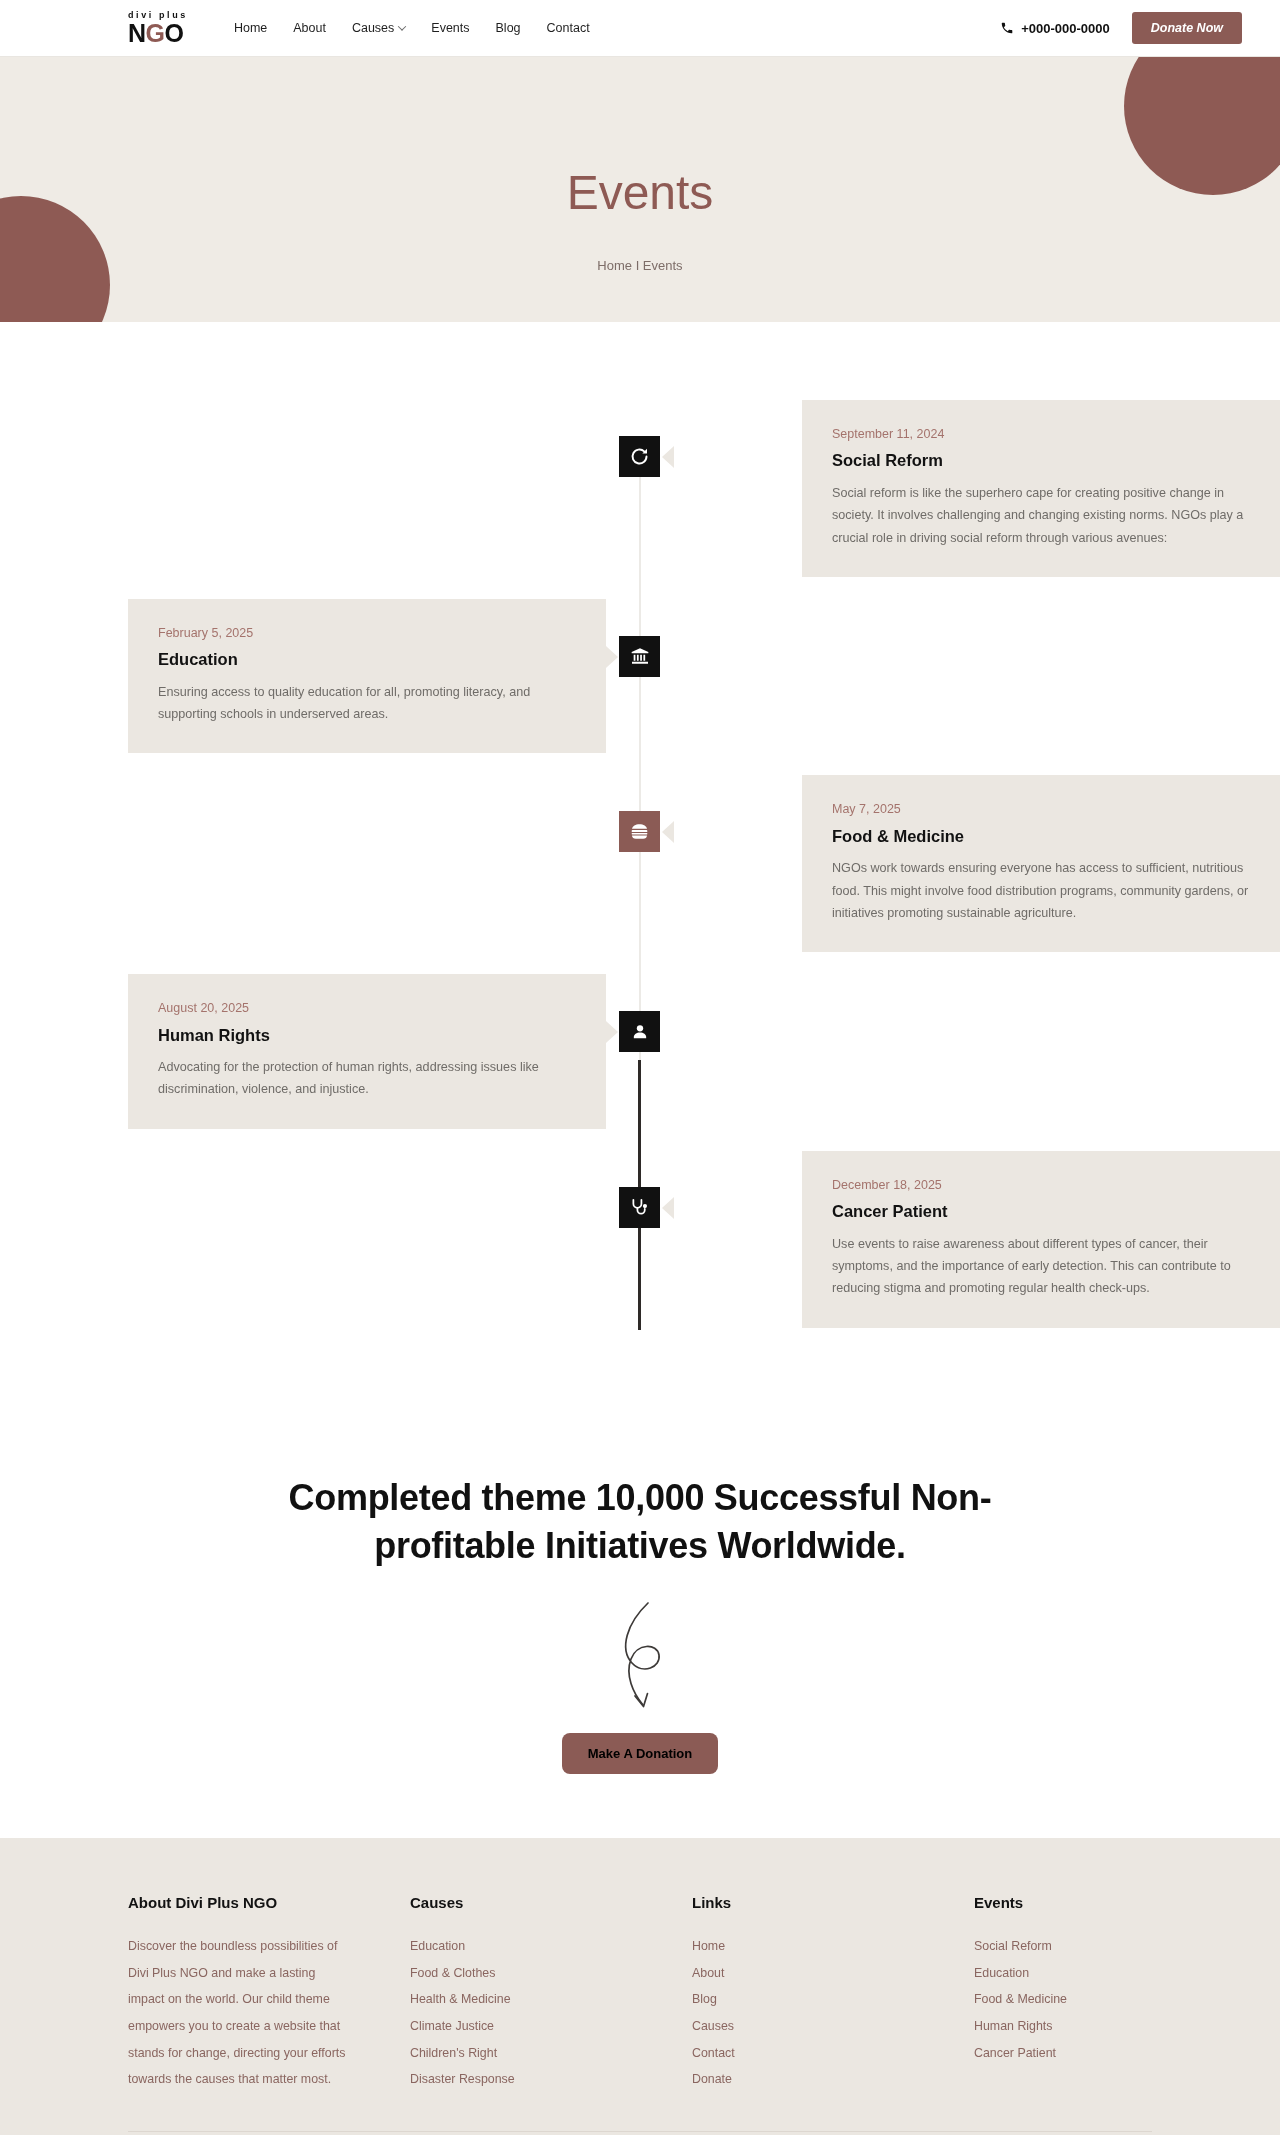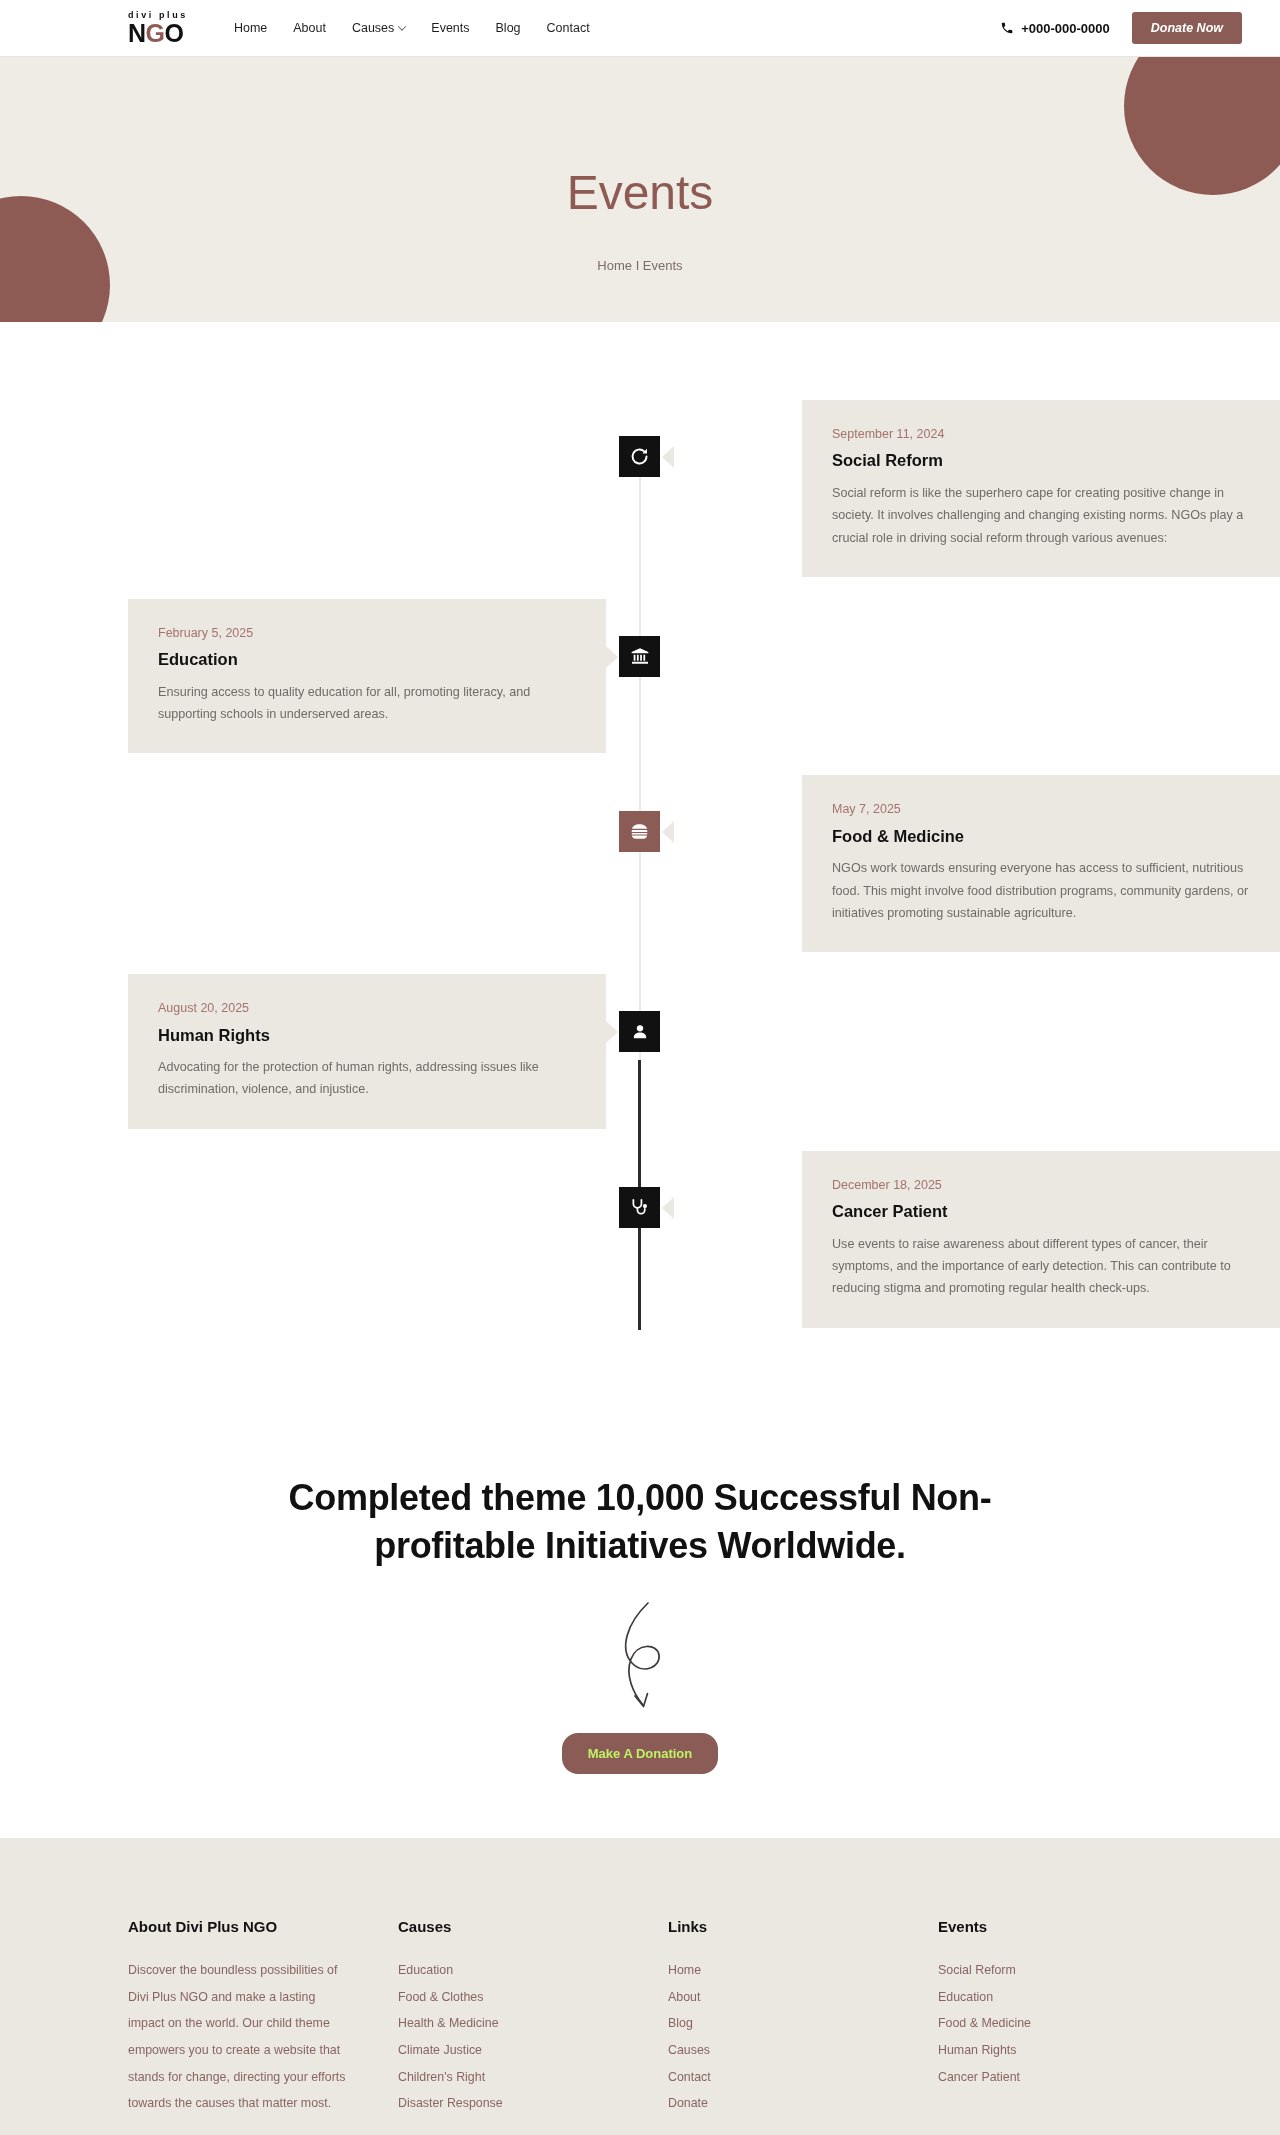--- a/index.html
+++ b/index.html
@@ -228,38 +228,37 @@
     line-height: 1.35;
     color: #111;
     letter-spacing: -0.3px;
     max-width: 740px;
     margin: 0 auto;
   }
   .cta-arrow { margin: 26px auto 14px auto; width: 110px; height: 118px; }
   .cta-btn {
     display: inline-block;
     background: #8b5b55;
-    color: #bef264;
+    color: #000000;
     font-size: 13px;
     font-weight: 600;
     padding: 13px 26px;
-    border-radius: 16px;
+    border-radius: 8px;
     cursor: pointer;
   }
 
   
   .footer {
     background: #ebe7e1;
     padding: 56px 0 0 0;
   }
   .footer-cols {
     display: flex;
     padding: 0 128px;
-    gap: 0;
-    margin-top: 24px;
+    gap: 12px;
   }
   .fcol { flex: 0 0 270px; }
   .fcol.wide { flex: 0 0 270px; }
   .fcol-title {
     font-size: 15px;
     font-weight: 700;
     color: #121212;
     margin-bottom: 22px;
   }
   .fcol-text {

